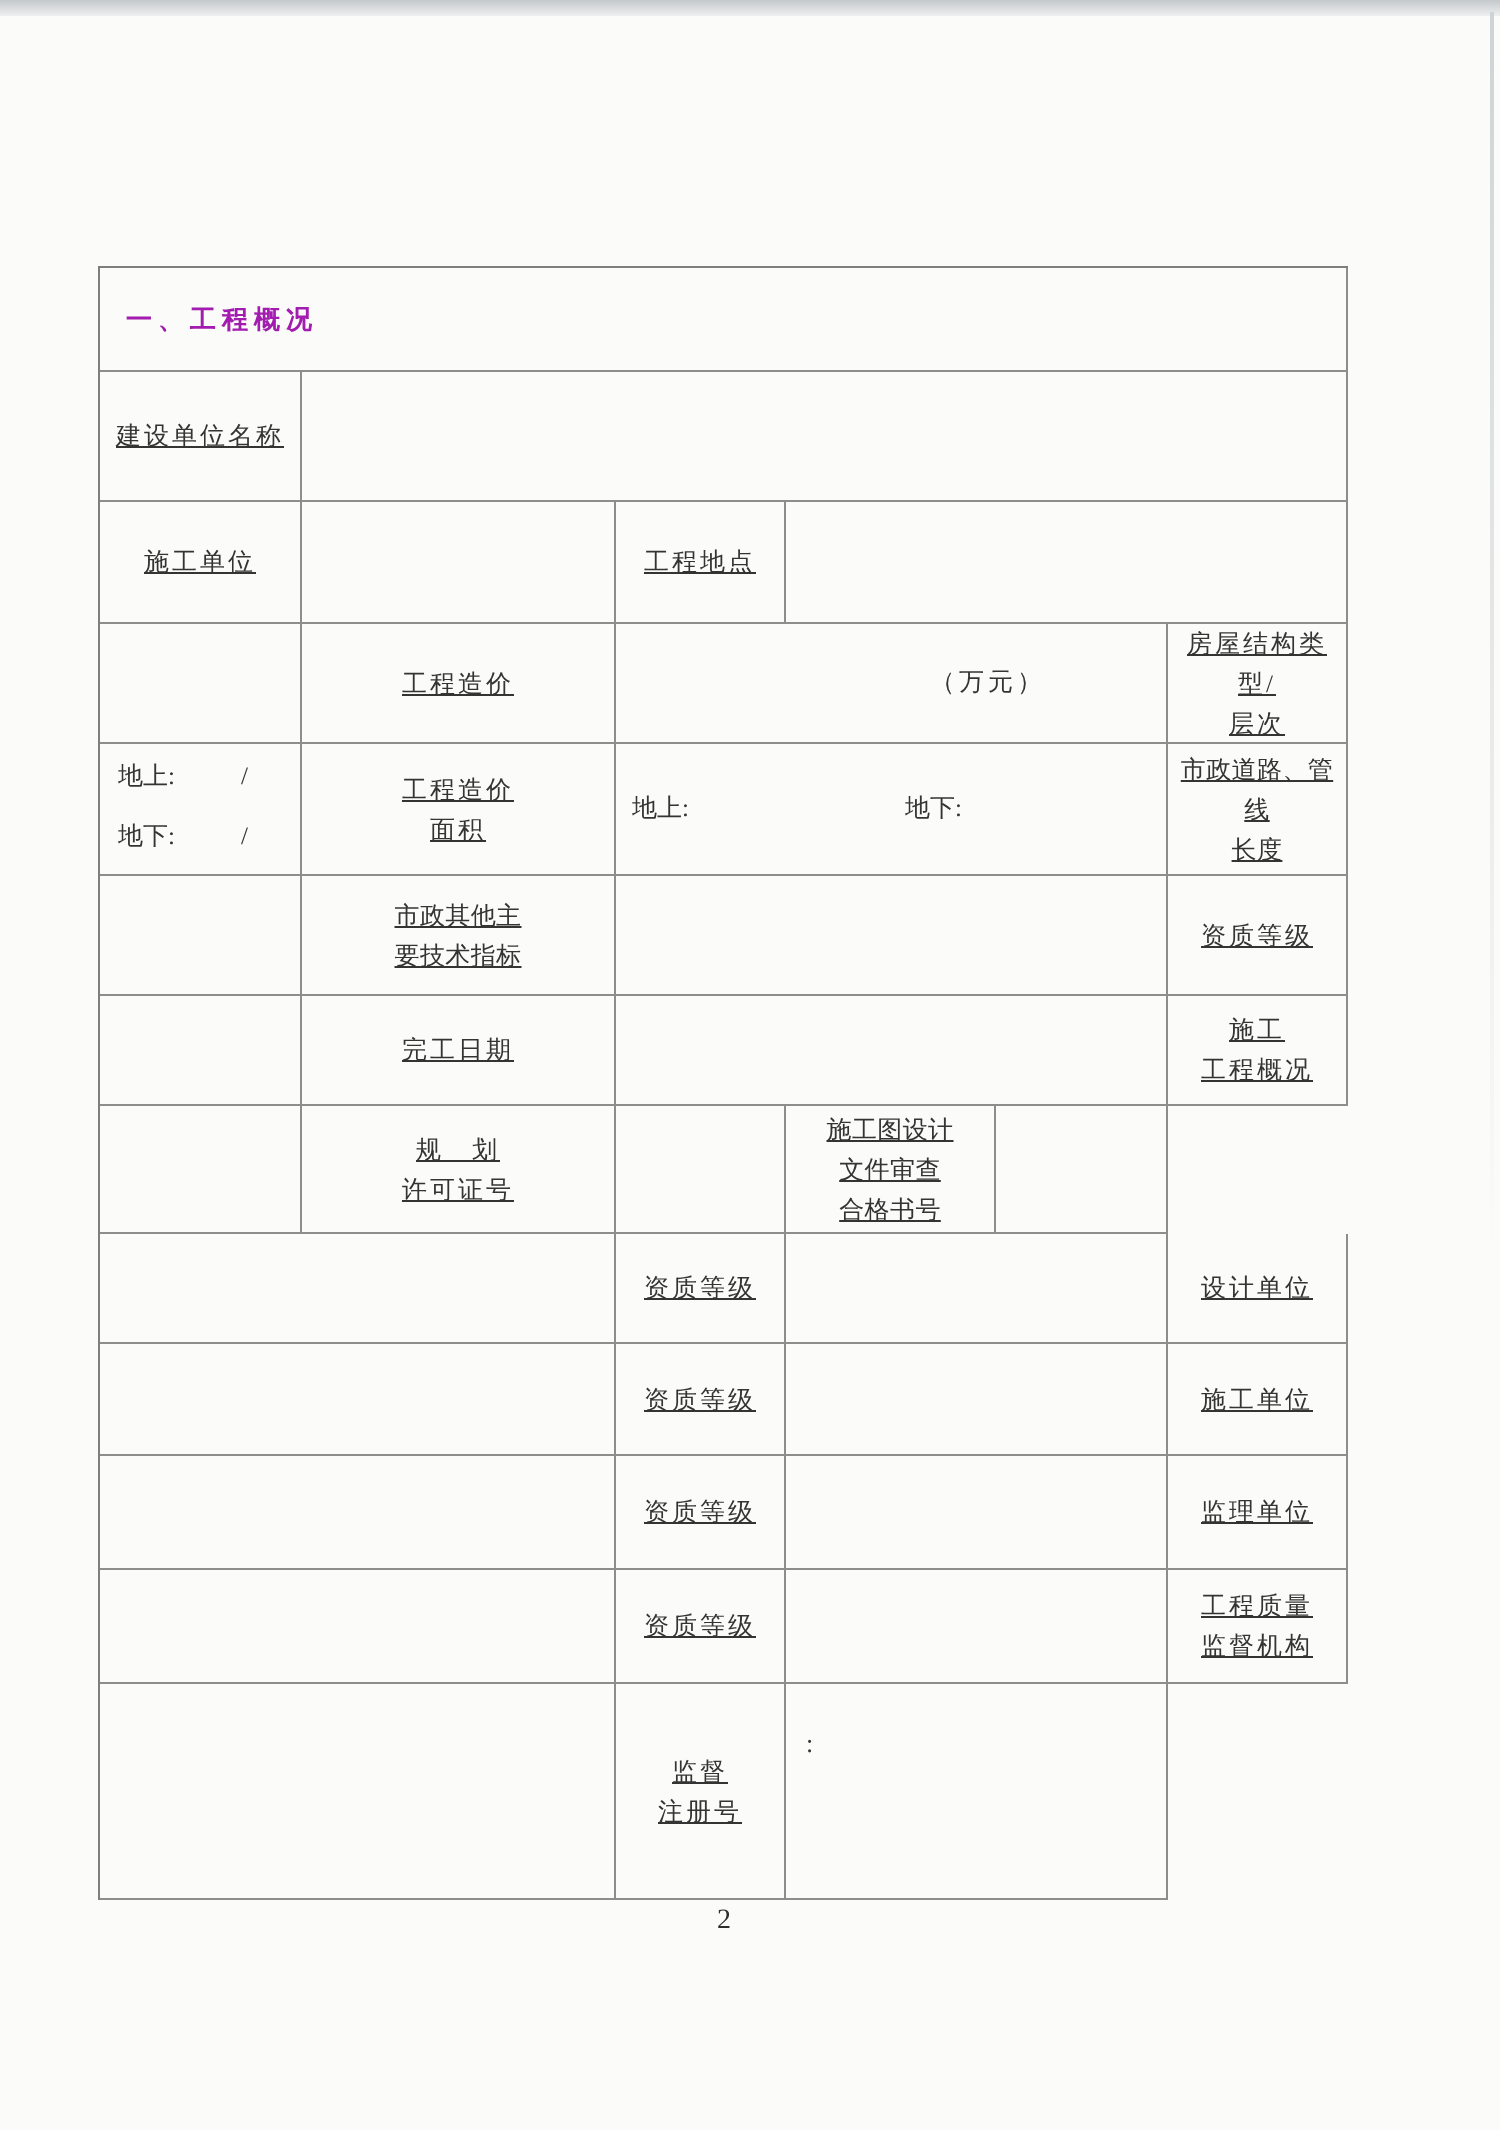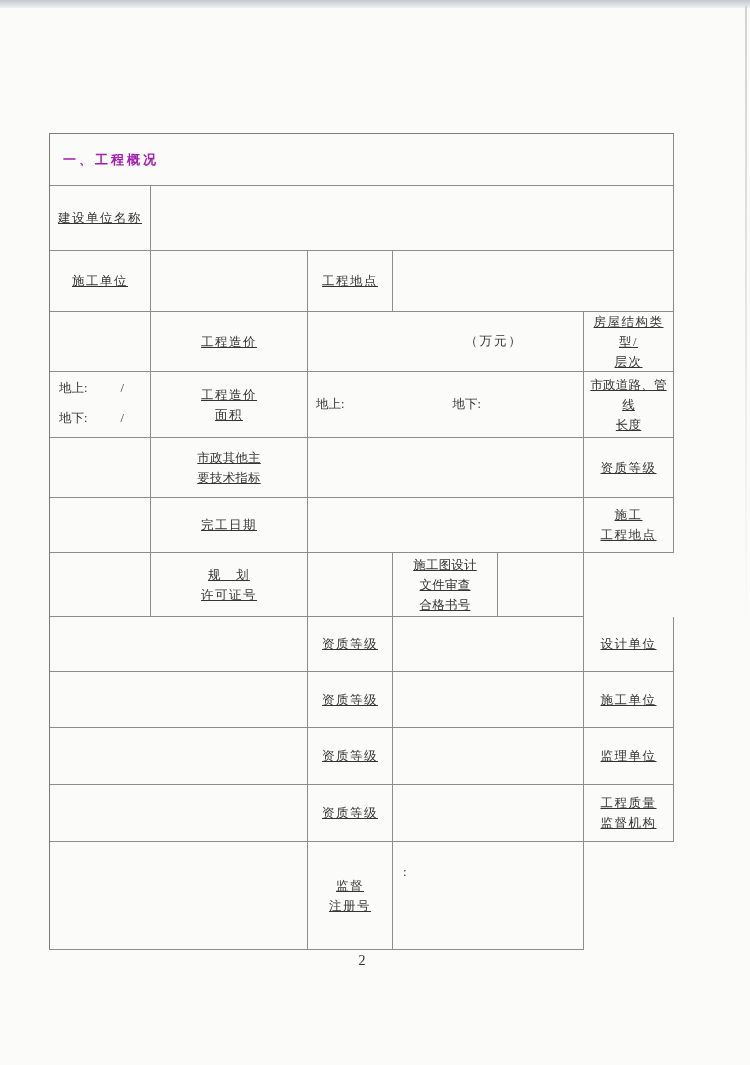--- a/index.html
+++ b/index.html
@@ -148,21 +148,21 @@
     <div class="c label label-tight">市政其他主
 要技术指标</div>
     <div class="c s3"></div>
 
     <div class="c label">资质等级</div>
     <div class="c"></div>
     <div class="c label">完工日期</div>
     <div class="c s3"></div>
 
     <div class="c label">施工
-工程地点</div>
+工程概况</div>
     <div class="c"></div>
     <div class="c label">规　划
 许可证号</div>
     <div class="c"></div>
     <div class="c label label-tight">施工图设计
 文件审查
 合格书号</div>
     <div class="c"></div>
 
     <div class="c s2"></div>

